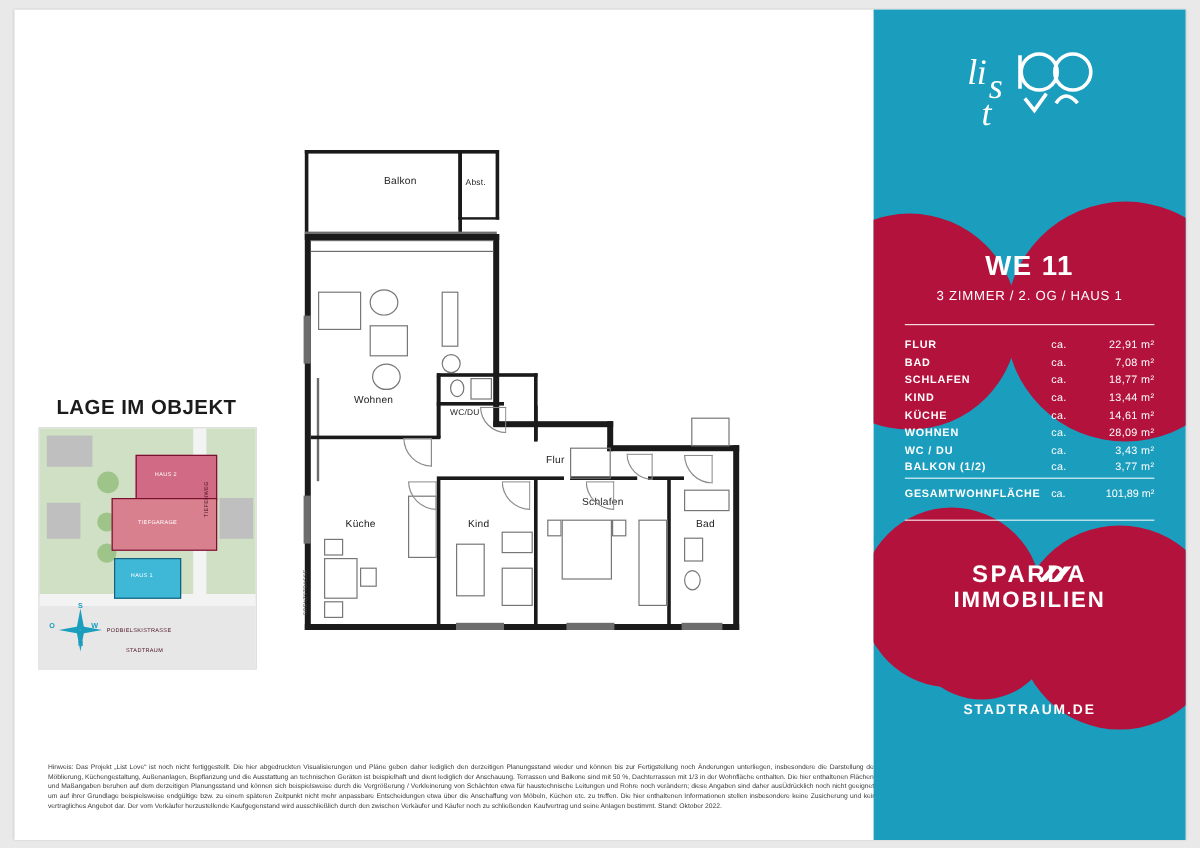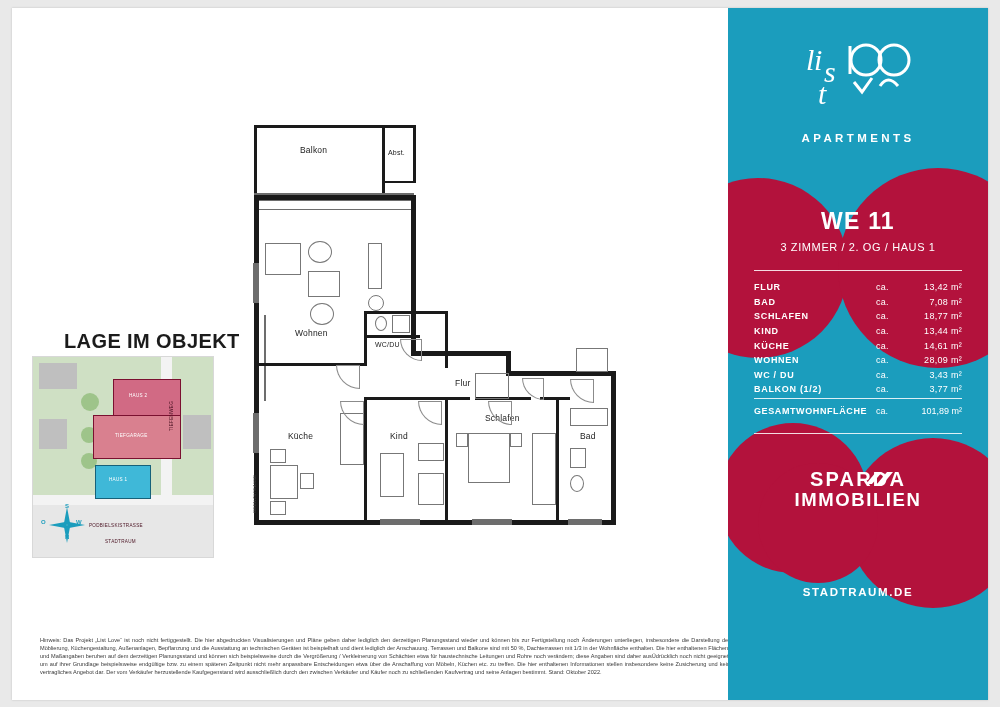--- a/index.html
+++ b/index.html
@@ -79,22 +79,22 @@
   .sparda-mark{
     position:absolute;right:28px;top:2px;width:30px;height:18px;
   }
   .website{
     position:absolute;left:0;right:0;top:578px;text-align:center;
     color:#ffffff;font-size:11.5px;font-weight:700;letter-spacing:1.6px;
   }
 
   
   .lage-title{
-    position:absolute;left:52px;top:322px;color:#1b1b1b;
-    font-size:20px;font-weight:700;letter-spacing:.4px;
+    position:absolute;left:35px;top:322px;color:#1b1b1b;
+    font-size:17px;font-weight:700;letter-spacing:.4px;
   }
   .lage-map{
     position:absolute;left:20px;top:348px;width:180px;height:200px;
     background:#ffffff;border:1px solid #d8d8d8;
   }
   .map-green{position:absolute;left:0;top:0;width:180px;height:144px;background:#cfe0c4;}
   .map-grey{position:absolute;left:0;top:144px;width:180px;height:56px;background:#e7e7e7;}
   .map-road{position:absolute;background:#f3f3f3;}
   .road-h{left:0;top:138px;width:180px;height:10px;}
   .road-v{left:128px;top:0;width:11px;height:148px;}
@@ -141,21 +141,21 @@
 <body>
 
 <div class="page">
 
   <div class="plan">
 
     <div class="wall" style="left:14px;top:12px;width:3px;height:70px;"></div>
     <div class="wall" style="left:14px;top:12px;width:160px;height:3px;"></div>
     <div class="wall" style="left:142px;top:12px;width:3px;height:70px;"></div>
     <div class="thin" style="left:14px;top:80px;width:160px;height:2px;"></div>
-    <div class="rl" style="left:60px;top:32px;">Balkon</div>
+    <div class="rl" style="left:80px;top:32px;">Balkon</div>
 
     <div class="wall" style="left:142px;top:12px;width:2px;height:58px;"></div>
     <div class="wall" style="left:173px;top:12px;width:3px;height:58px;"></div>
     <div class="wall" style="left:142px;top:68px;width:34px;height:2px;"></div>
     <div class="rl small" style="left:148px;top:36px;">Abst.</div>
 
     <div class="wall" style="left:14px;top:82px;width:5px;height:330px;"></div>
     <div class="wall" style="left:14px;top:82px;width:162px;height:5px;"></div>
     <div class="wall" style="left:171px;top:82px;width:5px;height:160px;"></div>
     <div class="wall" style="left:171px;top:238px;width:100px;height:5px;"></div>
@@ -295,33 +295,32 @@
             <text x="26" y="40" fill="#ffffff" font-family="Liberation Serif, serif" font-size="30" font-style="italic">i</text>
             <text x="36" y="52" fill="#ffffff" font-family="Liberation Serif, serif" font-size="30" font-style="italic">s</text>
             <text x="30" y="74" fill="#ffffff" font-family="Liberation Serif, serif" font-size="30" font-style="italic">t</text>
             <circle cx="78" cy="30" r="15" fill="none" stroke="#ffffff" stroke-width="3"></circle>
             <circle cx="106" cy="30" r="15" fill="none" stroke="#ffffff" stroke-width="3"></circle>
             <path d="M62 44 L62 16" stroke="#ffffff" stroke-width="3" fill="none"></path>
             <path d="M92 56 q8 -12 18 0" stroke="#ffffff" stroke-width="3" fill="none"></path>
             <path d="M66 52 l8 10 l10 -14" stroke="#ffffff" stroke-width="3" fill="none"></path>
           </svg>
         </div>
-        <div class="logo-sub">APARTMENTS</div>
       </div>
 
       <div class="we-title">WE 11</div>
       <div class="we-sub">3 ZIMMER / 2. OG / HAUS 1</div>
 
       <div class="rule r1"></div>
 
       <div class="area-table">
         <div class="area-row">
           <span class="nm">FLUR</span>
           <span class="ca">ca.</span>
-          <span class="val">13,42 m²</span>
+          <span class="val">22,91 m²</span>
         </div>
         <div class="area-row">
           <span class="nm">BAD</span>
           <span class="ca">ca.</span>
           <span class="val">7,08 m²</span>
         </div>
         <div class="area-row">
           <span class="nm">SCHLAFEN</span>
           <span class="ca">ca.</span>
           <span class="val">18,77 m²</span>

